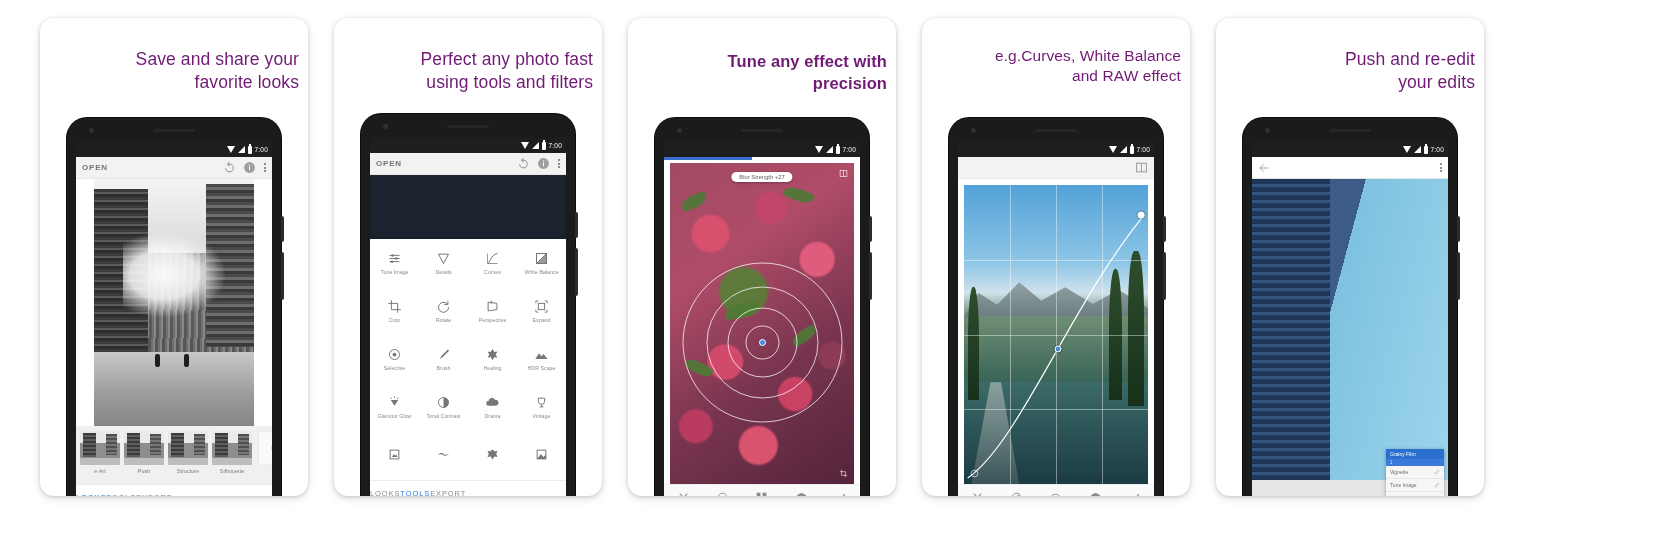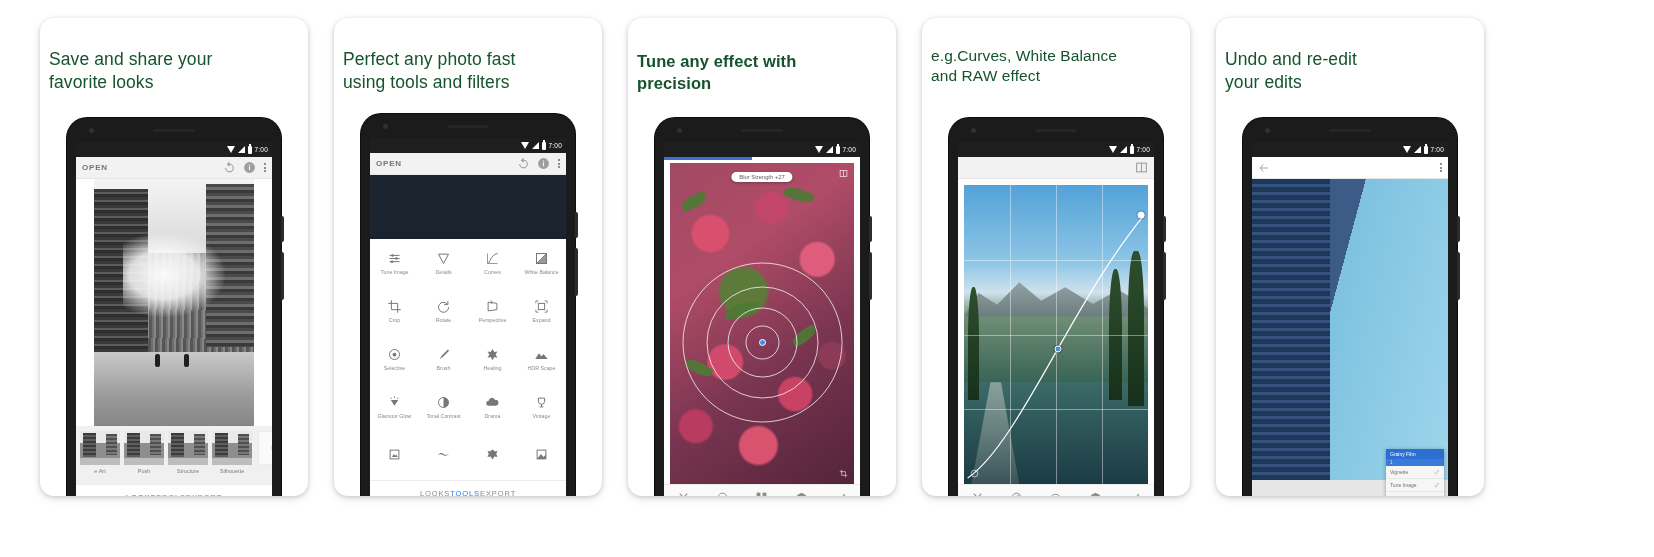--- a/index.html
+++ b/index.html
@@ -25,24 +25,24 @@
     box-shadow: 0 1px 4px rgba(0,0,0,0.16), 0 3px 10px rgba(0,0,0,0.10);
     overflow: hidden;
     flex: 0 0 auto;
     display: flex;
     flex-direction: column;
     align-items: center;
   }
   .card-caption {
     margin-top: 30px;
     width: 250px;
-    text-align: left;
+    text-align: right;
     font-size: 17.5px;
     line-height: 23px;
-    color: #14532d;
+    color: #701a75;
     letter-spacing: 0.1px;
     font-weight: 400;
   }
   .card-caption.small { font-size: 15.5px; line-height: 19.5px; margin-top: 28px; }
   .card-caption.sm2 { font-size: 16.5px; line-height: 21.5px; margin-top: 33px; font-weight: bold; }
 
   
   .phone {
     position: absolute;
     bottom: -14px;
@@ -180,21 +180,21 @@
   }
   .fs-label { font-size:5.5px; color:#7c7c7c; margin-top:3px; white-space:nowrap; }
   .fs-add {
     width:36px; height:34px; background:#fafafa; border:1px solid #ececec;
     display:flex; align-items:center; justify-content:center; margin-left:2px; flex:0 0 auto;
   }
 
   
   .tabbar {
     flex:0 0 auto; height: 26px; background:#ffffff;
-    display:flex; align-items:center; justify-content:center;
+    display:flex; align-items:center; justify-content:flex-start;
     border-top:1px solid #ededed;
   }
   .tab { font-size:7.5px; letter-spacing:0.9px; color:#8a8a8a; }
   .tab.active { color:#2b7de0; }
 
   
   .dark-photo { flex:1 1 auto; background:#1c2430; }
   .tools-sheet {
     position:absolute; left:0; right:0; bottom:26px; top:101px;
     background:#ffffff;
@@ -765,21 +765,21 @@
           <svg class="ab-ico" viewBox="0 0 24 24">
               <path d="M4 12l6 6L20 6" fill="none" stroke="#5a5a5a" stroke-width="2.2"></path>
             </svg>
         </div>
       </div>
     </div>
   </div>
 
   <div class="card">
     <div class="card-caption">
-      <div>Undo and re-edit</div>
+      <div>Push and re-edit</div>
       <div>your edits</div>
     </div>
     <div class="phone">
       <div class="phone-speaker"></div>
       <div class="phone-cam"></div>
       <div class="phone-btn b1"></div>
       <div class="phone-btn b2"></div>
       <div class="screen">
 
         <div class="statusbar">

